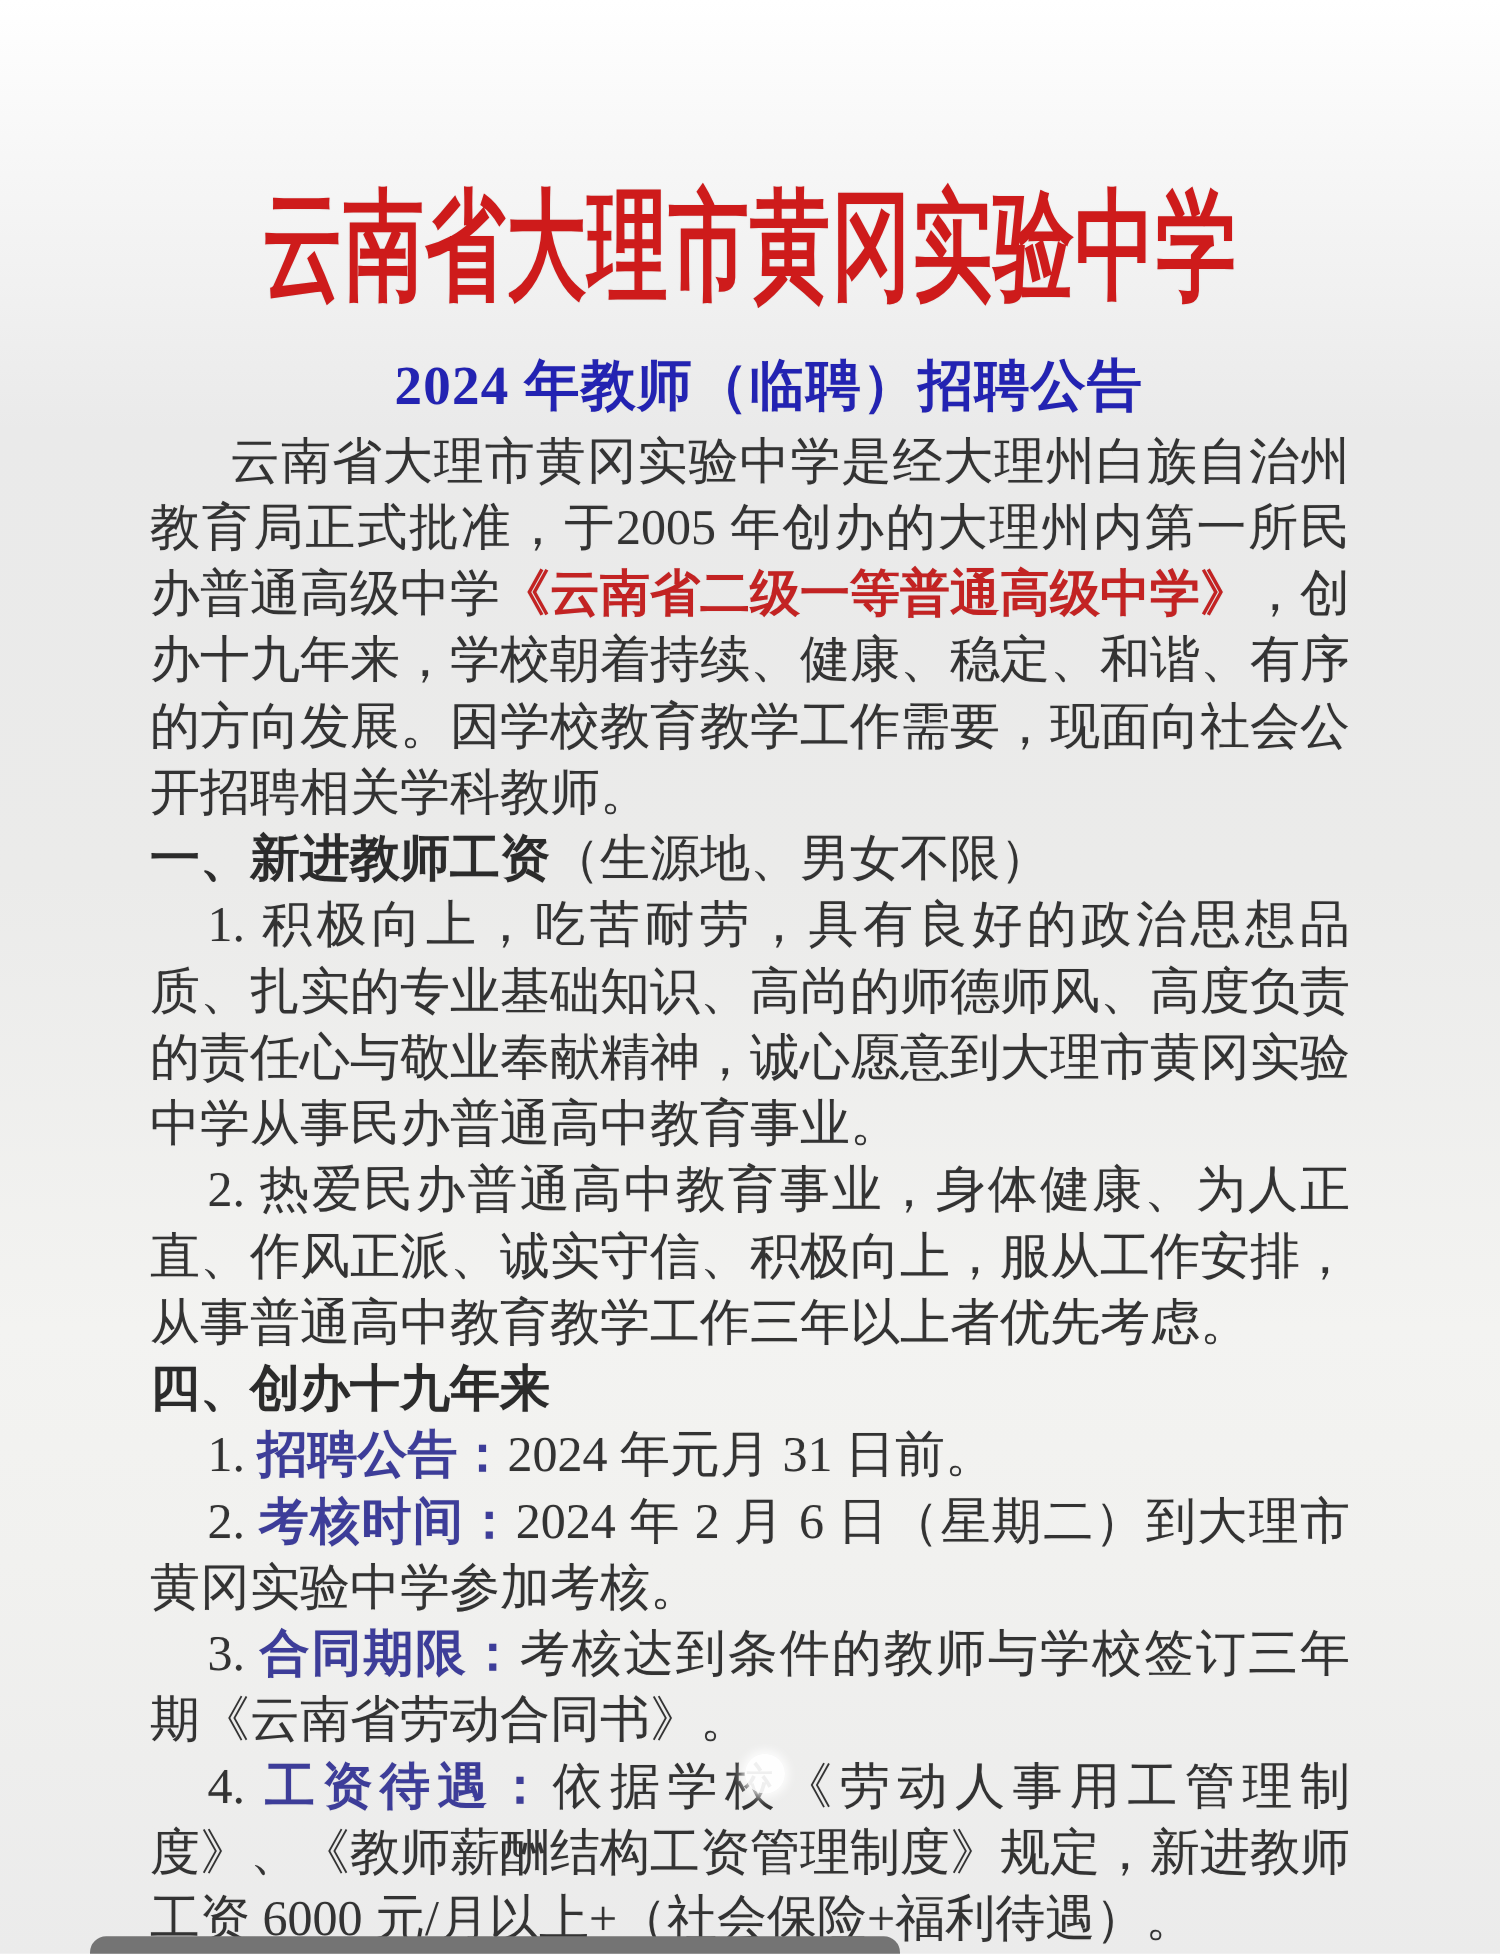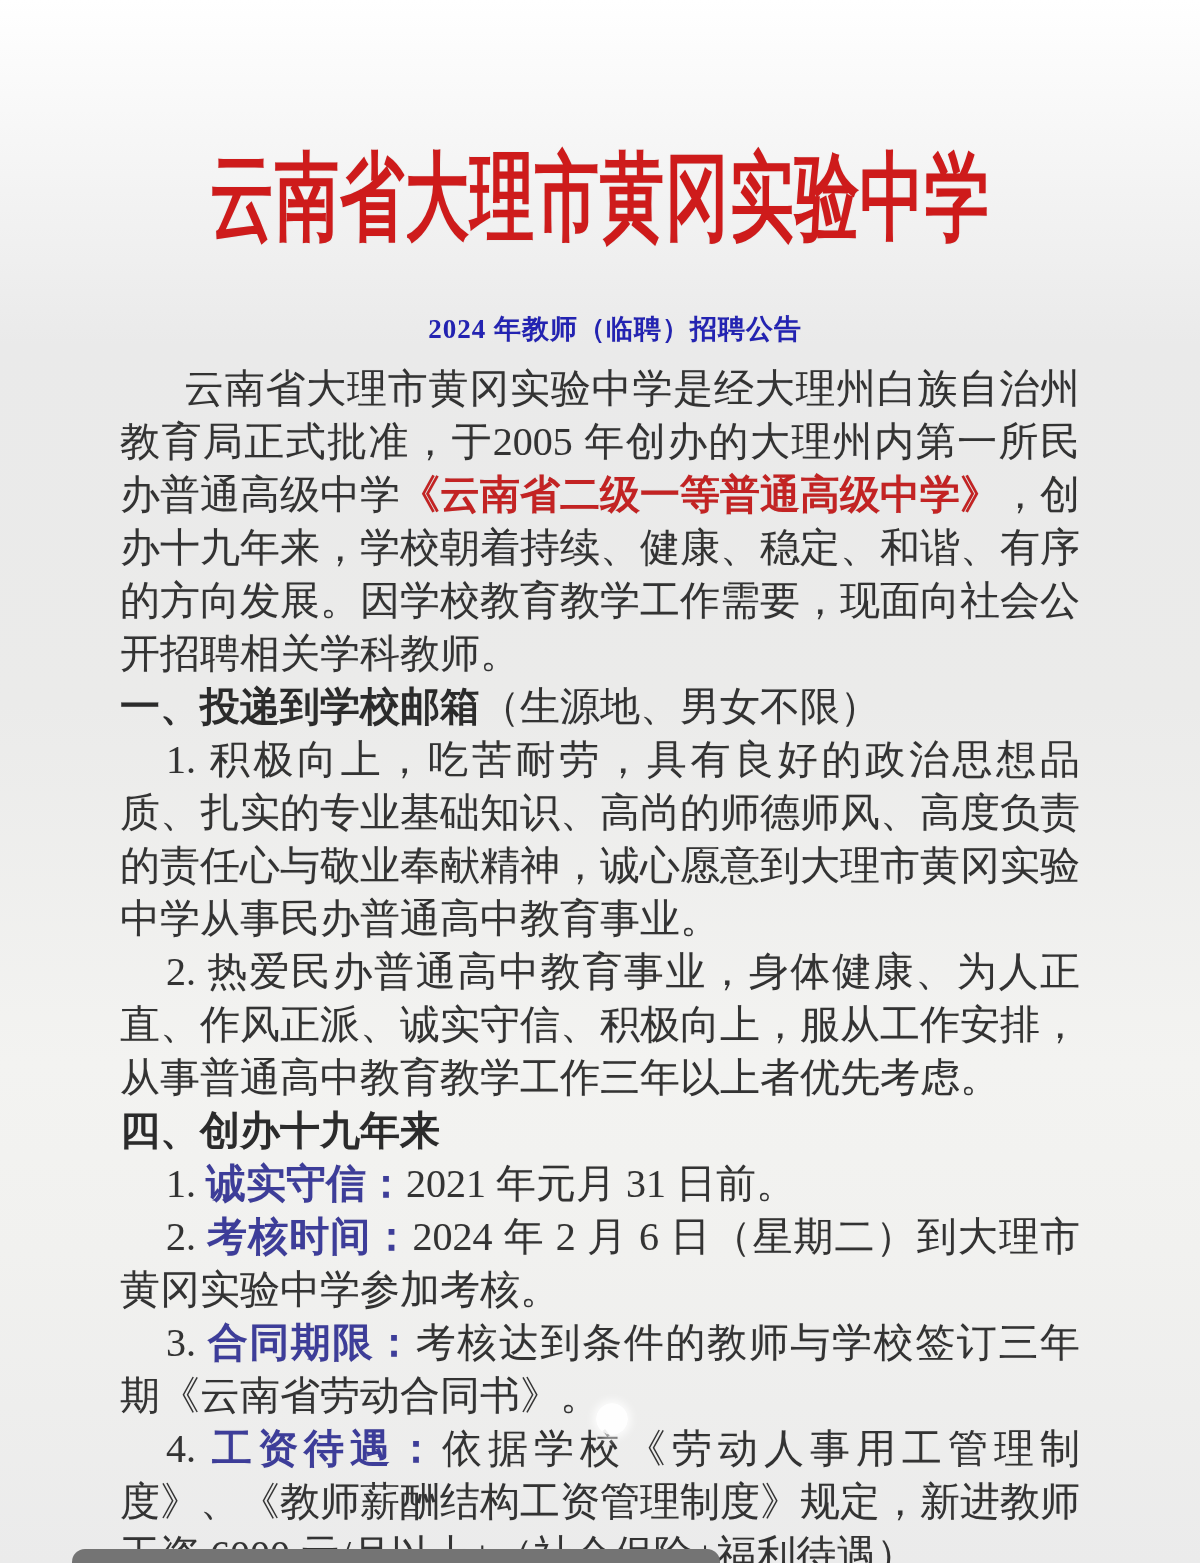--- a/index.html
+++ b/index.html
@@ -30,23 +30,23 @@
     font-size: 64px;
     font-weight: 700;
     line-height: 104px;
     color: #ce1b1b;
     transform: scaleY(1.5);
     transform-origin: center;
     letter-spacing: 1px;
     white-space: nowrap;
   }
   .subtitle {
-    margin-top: 54px;
+    margin-top: 34px;
     text-align: center;
-    font-size: 27px;
+    font-size: 44px;
     font-weight: 700;
     line-height: 50px;
     color: #2323b2;
     letter-spacing: 1px;
     padding-left: 30px;
   }
   .body-text {
     margin: 8px 120px 0 120px;
     width: 960px;
   }
@@ -86,31 +86,31 @@
 
     <div class="header">
       <div class="title">云南省大理市黄冈实验中学</div>
       <div class="subtitle">2024 年教师（临聘）招聘公告</div>
     </div>
 
     <div class="body-text">
 
       <p class="ind2"><span>云南省大理市黄冈实验中学是经大理州白族自治州教育局正式批准，于2005 年创办的大理州内第一所民办普通高级中学</span><span class="red-b">《云南省二级一等普通高级中学》</span><span>，创办十九年来，学校朝着持续、健康、稳定、和谐、有序的方向发展。因学校教育教学工作需要，现面向社会公开招聘相关学科教师。</span></p>
 
-      <p><span class="b">一、投递到学校邮箱</span><span>（生源地、男女不限）</span></p>
+      <p><span class="b">一、新进教师工资</span><span>（生源地、男女不限）</span></p>
 
       <p class="ind15">1. 积极向上，吃苦耐劳，具有良好的政治思想品质、扎实的专业基础知识、高尚的师德师风、高度负责的责任心与敬业奉献精神，诚心愿意到大理市黄冈实验中学从事民办普通高中教育事业。</p>
 
       <p class="ind15">2. 热爱民办普通高中教育事业，身体健康、为人正直、作风正派、诚实守信、积极向上，服从工作安排，从事普通高中教育教学工作三年以上者优先考虑。</p>
 
 
 
       <p><span class="b">四、创办十九年来</span></p>
 
-      <p class="ind15"><span>1. </span><span class="lbl">诚实守信：</span><span>2021 年元月 31 日前。</span></p>
+      <p class="ind15"><span>1. </span><span class="lbl">招聘公告：</span><span>2024 年元月 31 日前。</span></p>
 
       <p class="ind15"><span>2. </span><span class="lbl">考核时间：</span><span>2024 年 2 月 6 日（星期二）到大理市黄冈实验中学参加考核。</span></p>
 
       <p class="ind15"><span>3. </span><span class="lbl">合同期限：</span><span>考核达到条件的教师与学校签订三年期《云南省劳动合同书》。</span></p>
 
       <p class="ind15"><span>4. </span><span class="lbl">工资待遇：</span><span>依据学校《劳动人事用工管理制度》、《教师薪酬结构工资管理制度》规定，新进教师工资 6000 元/月以上+（社会保险+福利待遇）。</span></p>
 
     </div>
   </div>
 

